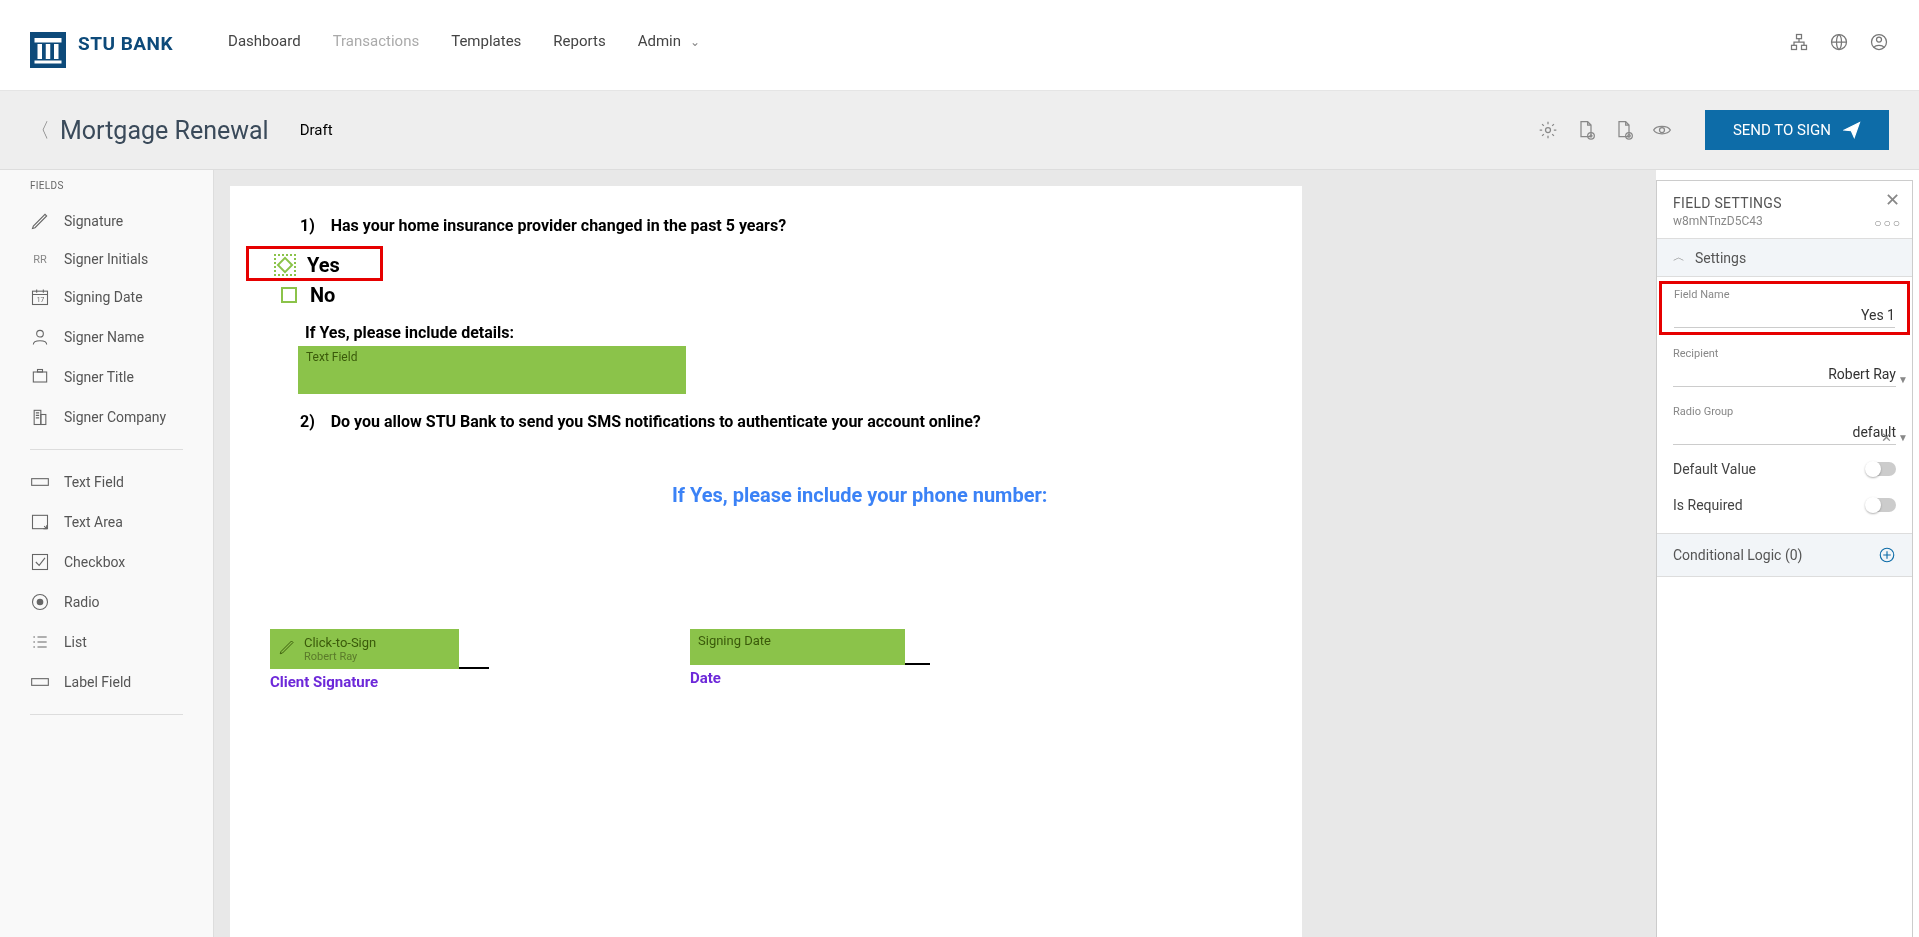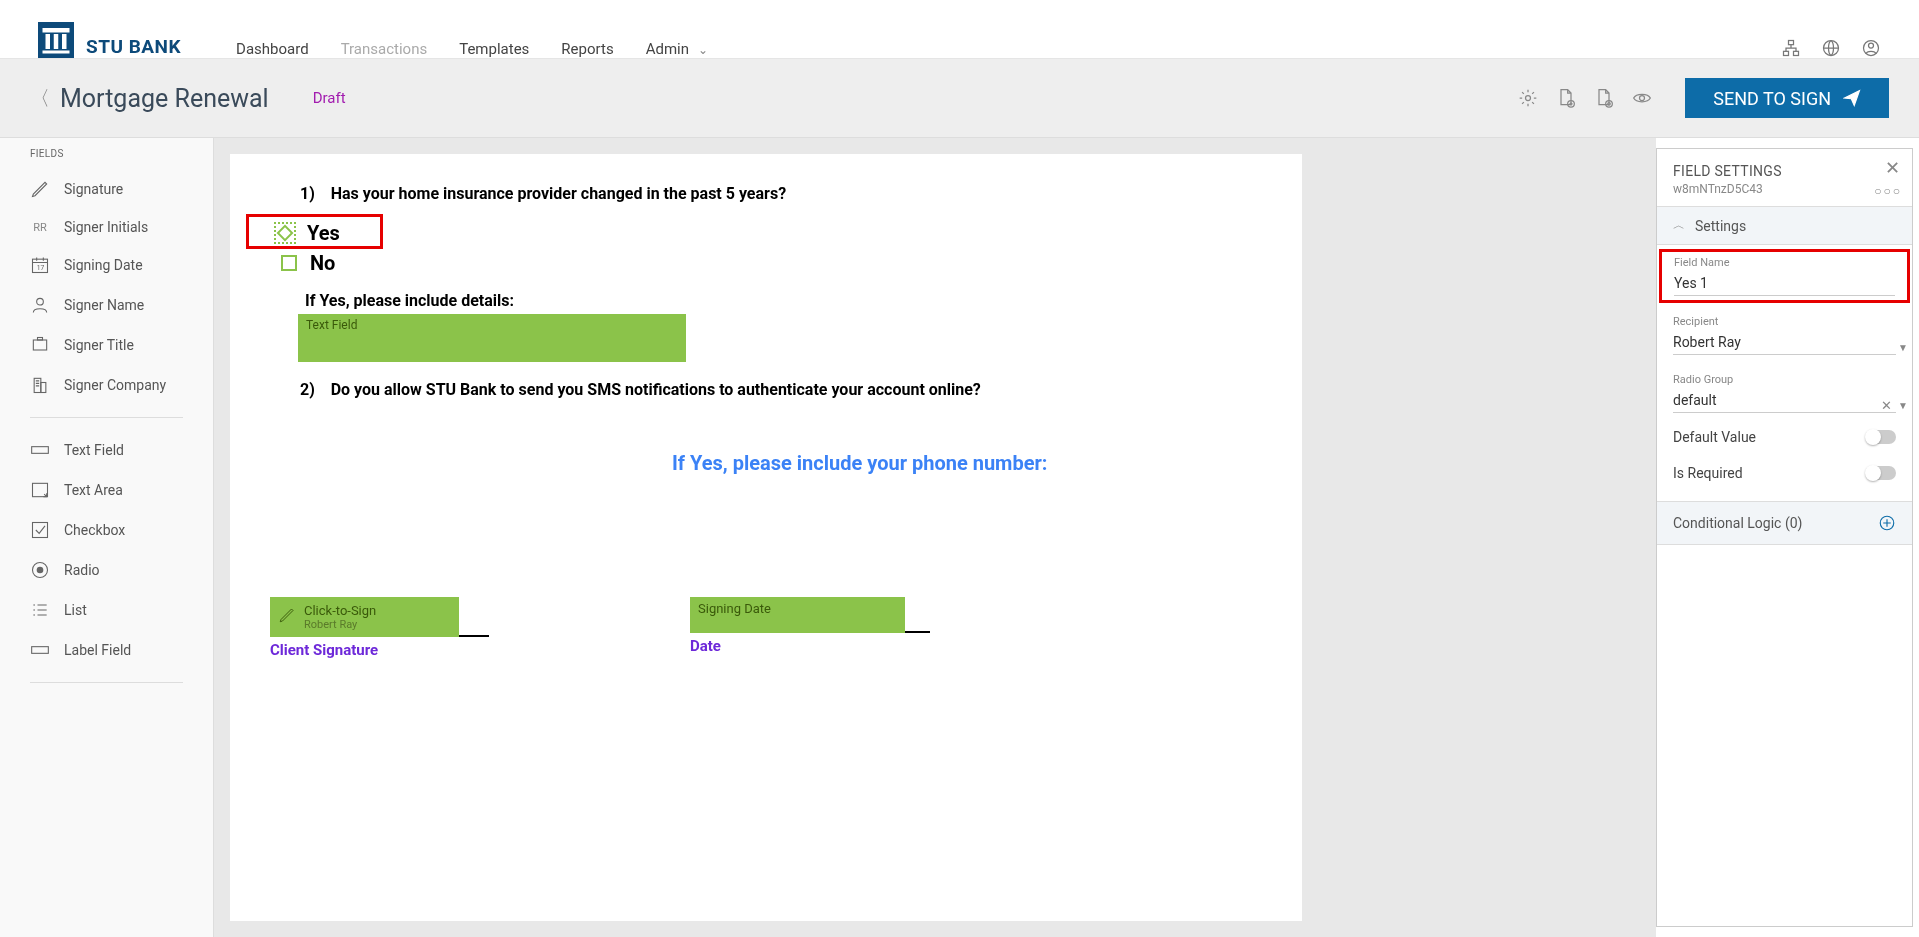--- a/index.html
+++ b/index.html
@@ -1,37 +1,37 @@
 <!DOCTYPE html>
 <html><head>
 <meta charset="utf-8">
 <style>
 * { margin: 0; padding: 0; box-sizing: border-box; font-family: -apple-system, BlinkMacSystemFont, "Segoe UI", Roboto, Arial, sans-serif; }
 body { background: #fff; color: #333; overflow: hidden; }
 
 
-.top-nav { display: flex; align-items: flex-end; height: 59px; padding: 0 38px; background: #fff; border-bottom: 1px solid #e5e5e5; }
+.top-nav { display: flex; align-items: flex-start; height: 59px; padding: 0 30px; background: #fff; border-bottom: 1px solid #e5e5e5; margin-top: 32px; }
 .logo-box { width: 36px; height: 36px; background: #0d4a7a; display: flex; align-items: center; justify-content: center; margin-right: 12px; }
 .logo-pillar { color: #fff; font-size: 20px; }
 .brand-name { font-size: 19px; font-weight: 700; color: #0d4a7a; letter-spacing: 0.5px; }
 .nav-links { display: flex; margin-left: 55px; gap: 32px; }
 .nav-link { color: #444; font-size: 15px; cursor: pointer; }
 .nav-link.inactive { color: #aaa; }
 .nav-link .caret { font-size: 12px; margin-left: 3px; color: #888; }
 .nav-icons { margin-left: auto; display: flex; gap: 20px; align-items: center; color: #777; font-size: 18px; }
 .nav-icons svg { width: 20px; height: 20px; stroke: #777; fill: none; stroke-width: 1.5; }
 
 
 .page-header { display: flex; align-items: center; height: 79px; padding: 0 30px; background: #eeeeee; border-bottom: 1px solid #ddd; }
 .back-caret { color: #888; font-size: 20px; margin-right: 10px; cursor: pointer; }
 .page-title { font-size: 25px; color: #3a4a5a; font-weight: 400; }
-.draft-label { margin-left: 44px; color: #a21caf; font-size: 15px; }
+.draft-label { margin-left: 31px; color: #000000; font-size: 15px; }
 .header-actions { margin-left: auto; display: flex; align-items: center; gap: 18px; }
 .header-actions svg { width: 20px; height: 20px; stroke: #888; fill: none; stroke-width: 1.5; cursor: pointer; }
-.send-btn { background: #0d6ca8; color: #fff; padding: 0 28px; height: 40px; display: flex; align-items: center; gap: 12px; font-size: 18px; cursor: pointer; border: none; margin-left: 15px; }
+.send-btn { background: #0d6ca8; color: #fff; padding: 0 28px; height: 40px; display: flex; align-items: center; gap: 12px; font-size: 15px; cursor: pointer; border: none; margin-left: 15px; }
 .send-btn svg { stroke: #fff; fill: #fff; width: 18px; height: 18px; }
 
 
 .main-layout { display: flex; height: calc(100vh - 138px); }
 
 
 .sidebar { width: 214px; background: #f9f9f9; border-right: 1px solid #ddd; padding: 10px 0; overflow-y: auto; }
 .sidebar-title { font-size: 10px; color: #666; padding: 0 30px 10px; letter-spacing: 0.3px; }
 .field-item { display: flex; align-items: center; padding: 10px 30px; gap: 14px; cursor: pointer; color: #555; font-size: 14px; }
 .field-item svg { width: 20px; height: 20px; stroke: #666; fill: none; stroke-width: 1.3; flex-shrink: 0; }
@@ -69,21 +69,21 @@
 .panel-close { position: absolute; right: 12px; top: 8px; color: #888; font-size: 18px; cursor: pointer; }
 .panel-title { font-size: 14px; color: #555; letter-spacing: 0.3px; }
 .panel-id { font-size: 12px; color: #888; margin-top: 3px; }
 .panel-dots { position: absolute; right: 10px; bottom: 8px; color: #888; font-size: 12px; letter-spacing: 2px; cursor: pointer; }
 .section-head { background: #f2f5f8; padding: 10px 16px; font-size: 14px; color: #555; display: flex; align-items: center; gap: 10px; border-bottom: 1px solid #ddd; }
 .section-head .chevron { font-size: 12px; color: #888; }
 .panel-body { padding: 4px 0; }
 .form-group { padding: 6px 16px; }
 .form-group.highlighted { border: 3px solid #e60000; margin: 0 2px; padding: 4px 12px;}
 .form-label { font-size: 11px; color: #888; display: block; margin-bottom: 2px; }
-.form-input { width: 100%; border: none; border-bottom: 1px solid #ccc; font-size: 14px; padding: 4px 0; color: #333; outline: none; background: transparent; }
+.form-input { width: 100%; border: none; border-bottom: 1px solid #ccc; font-size: 14px; padding: 4px 0; color: #333; outline: none; background: transparent; text-align: right; }
 .form-select { position: relative; }
 .form-select .sel-caret { position: absolute; right: 4px; bottom: 8px; font-size: 10px; color: #888; }
 .form-select .sel-clear { position: absolute; right: 20px; bottom: 6px; font-size: 13px; color: #888; cursor: pointer; }
 .toggle-row { display: flex; justify-content: space-between; align-items: center; padding: 10px 16px; font-size: 14px; color: #444; }
 .toggle { width: 30px; height: 14px; background: #ccc; border-radius: 10px; position: relative; cursor: pointer; }
 .toggle::after { content: ''; position: absolute; width: 16px; height: 16px; background: #fff; border-radius: 50%; top: -1px; left: -1px; box-shadow: 0 1px 2px rgba(0,0,0,0.3); }
 .cond-logic { background: #f2f5f8; padding: 12px 16px; display: flex; justify-content: space-between; align-items: center; font-size: 14px; color: #555; border-top: 1px solid #ddd; border-bottom: 1px solid #ddd; margin-top: 10px; }
 .cond-logic svg { width: 18px; height: 18px; stroke: #0d6ca8; fill: none; stroke-width: 1.5; }
 .yes-wrapper { position: relative; margin-left: 4px; margin-top: 18px;}
 </style>

